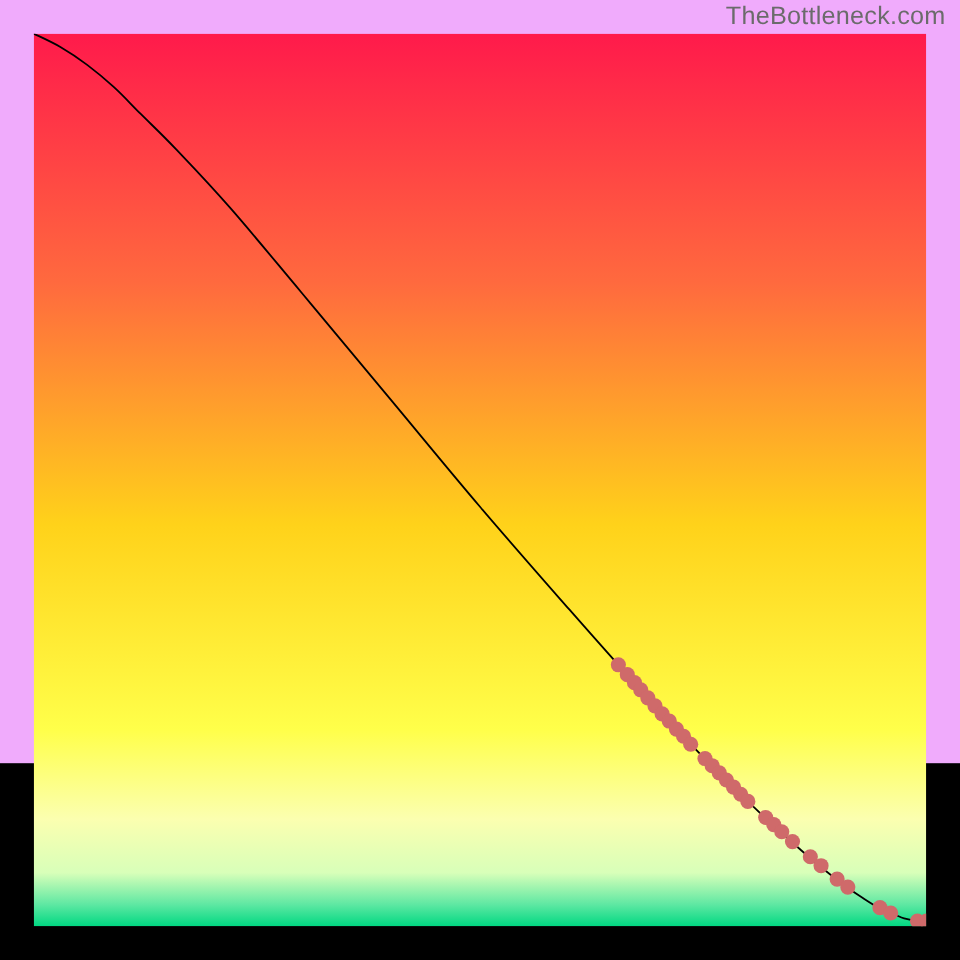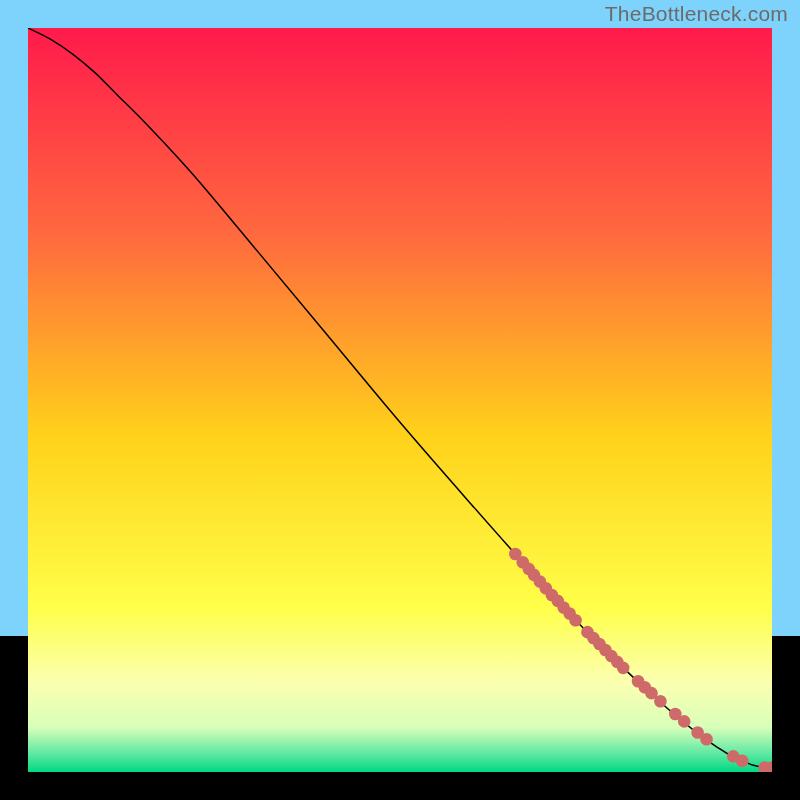--- a/index.html
+++ b/index.html
@@ -8,21 +8,21 @@
     width: 800px;
     height: 800px;
     background: #000;
     overflow: hidden;
     font-family: Arial, Helvetica, sans-serif;
   }
   .stage {
     position: relative;
     width: 800px;
     height: 636px;
-    background: #7dd3fc;
+    background: #f0abfc;
   }
   .watermark {
     position: absolute;
     top: 2px;
     right: 12px;
     color: #6b6b6b;
     font-size: 21px;
     font-weight: 500;
     letter-spacing: 0.2px;
     z-index: 5;

